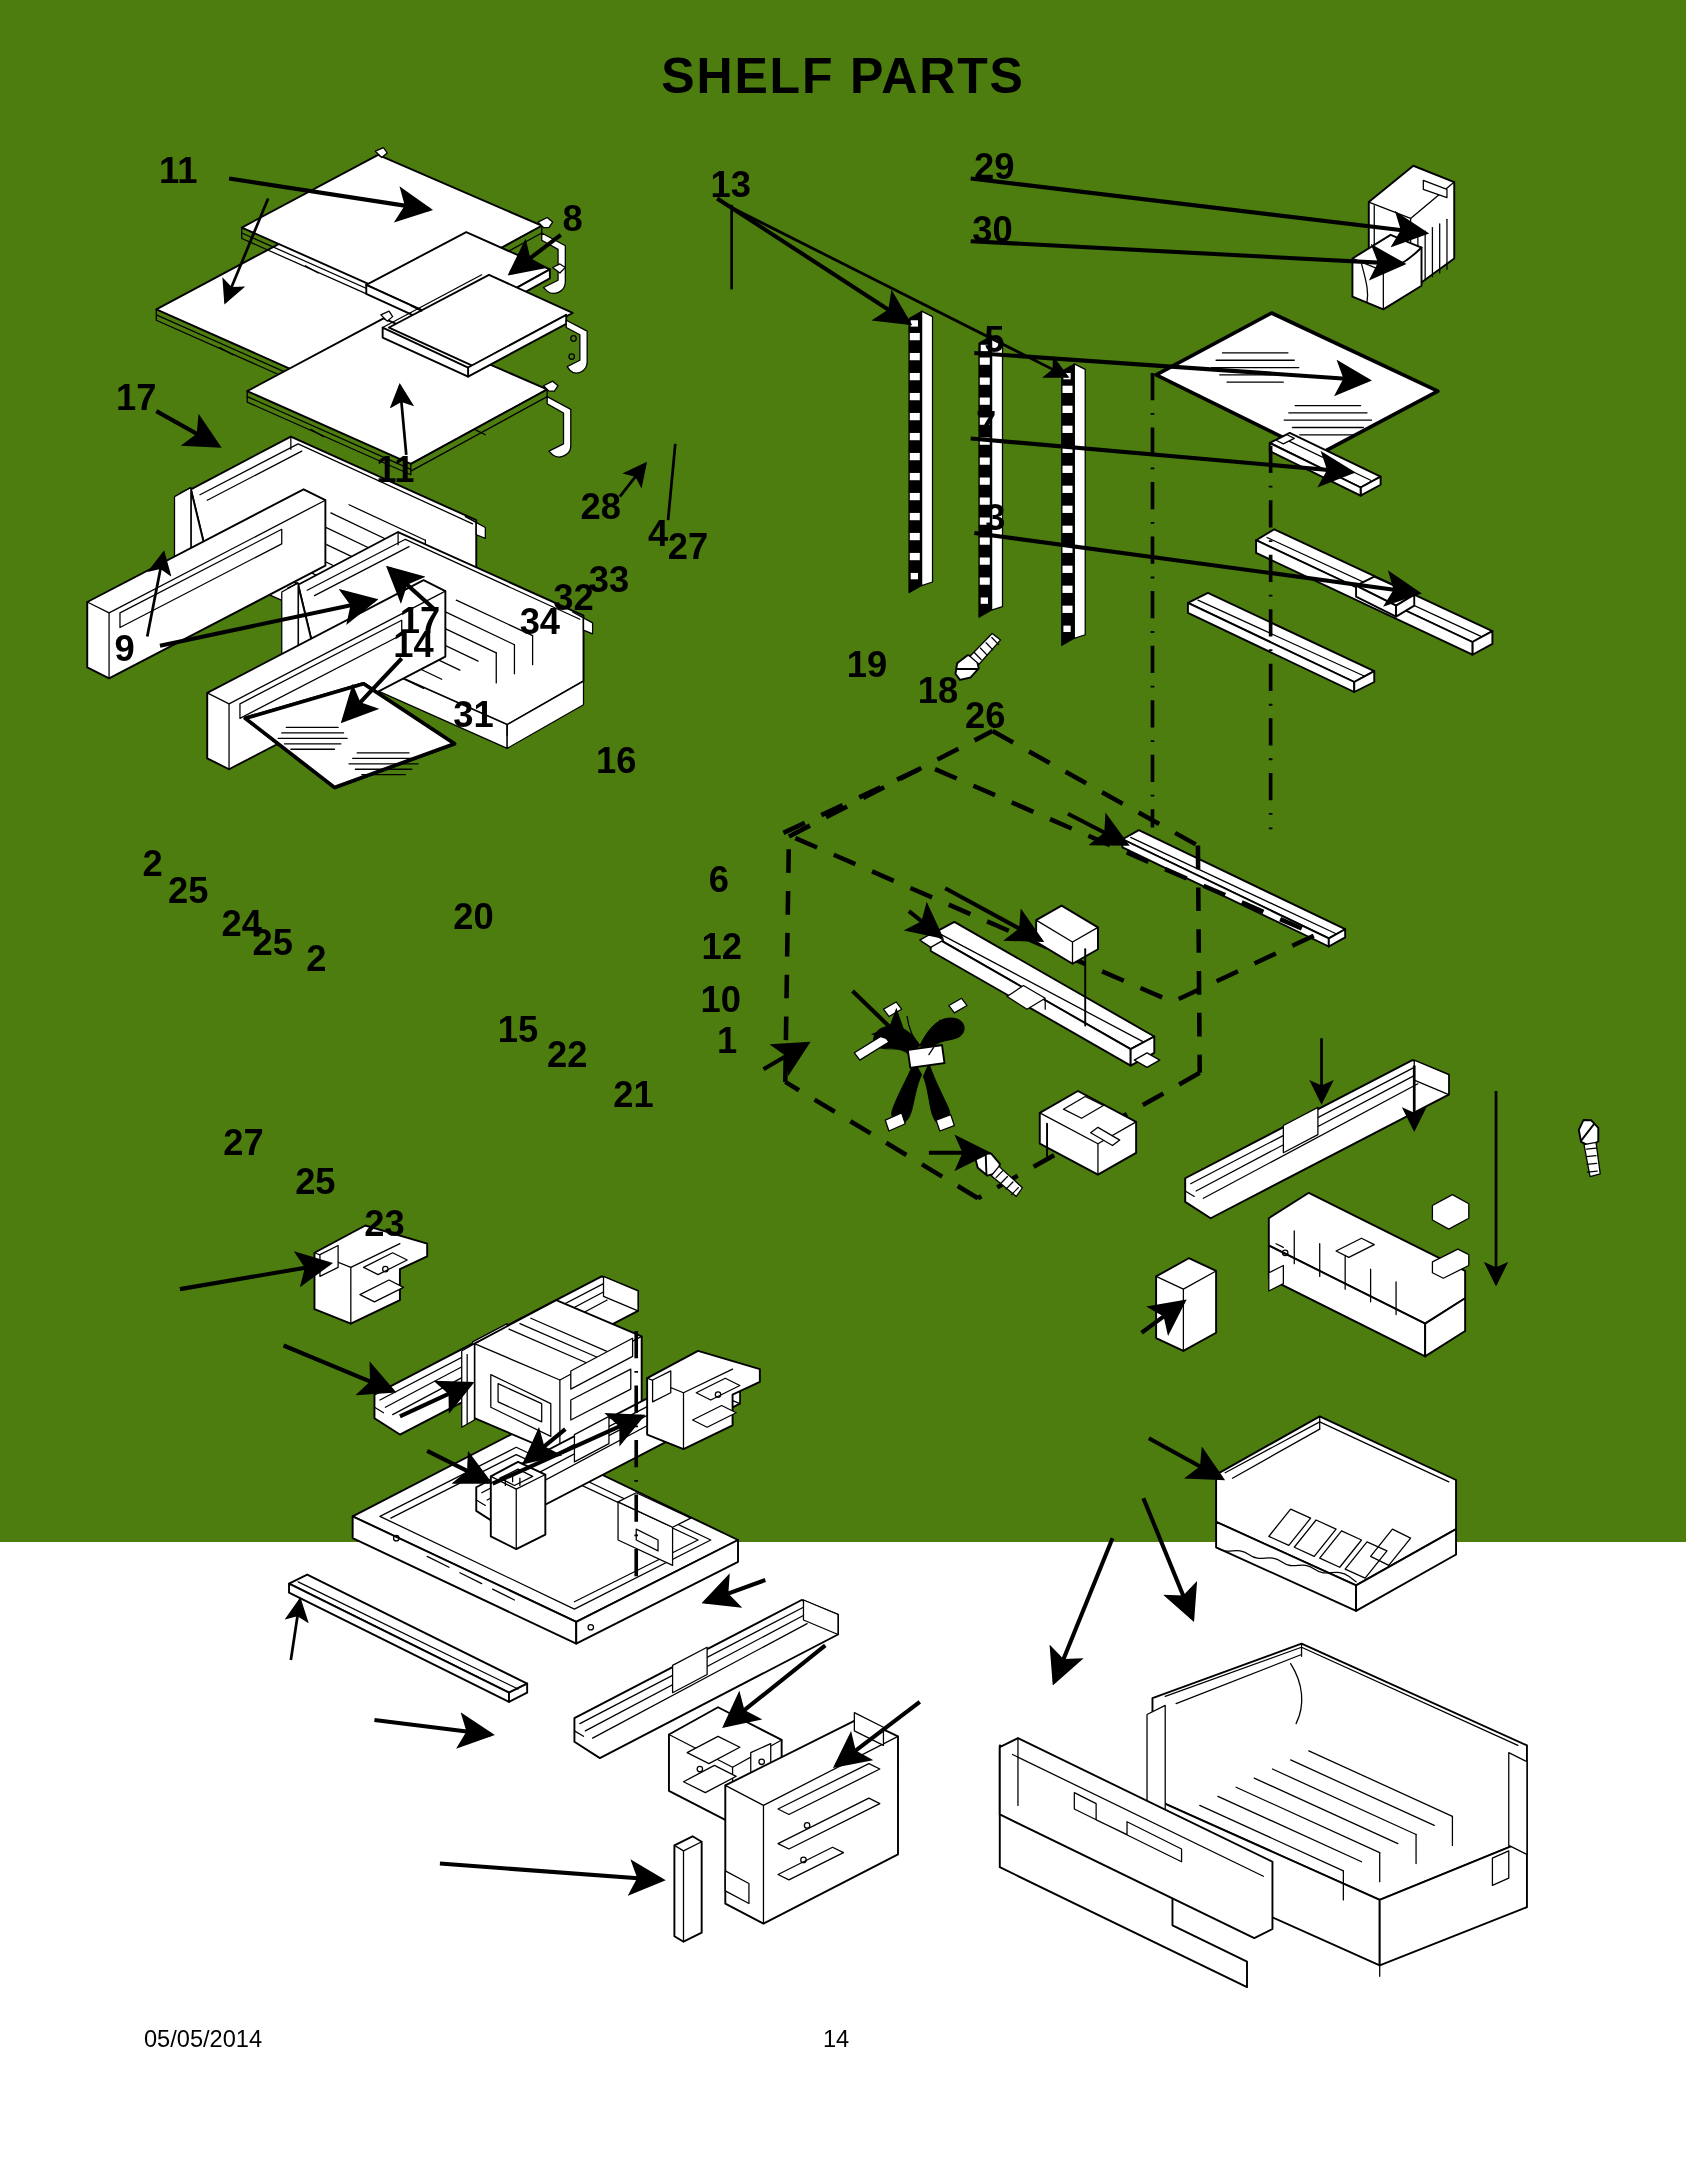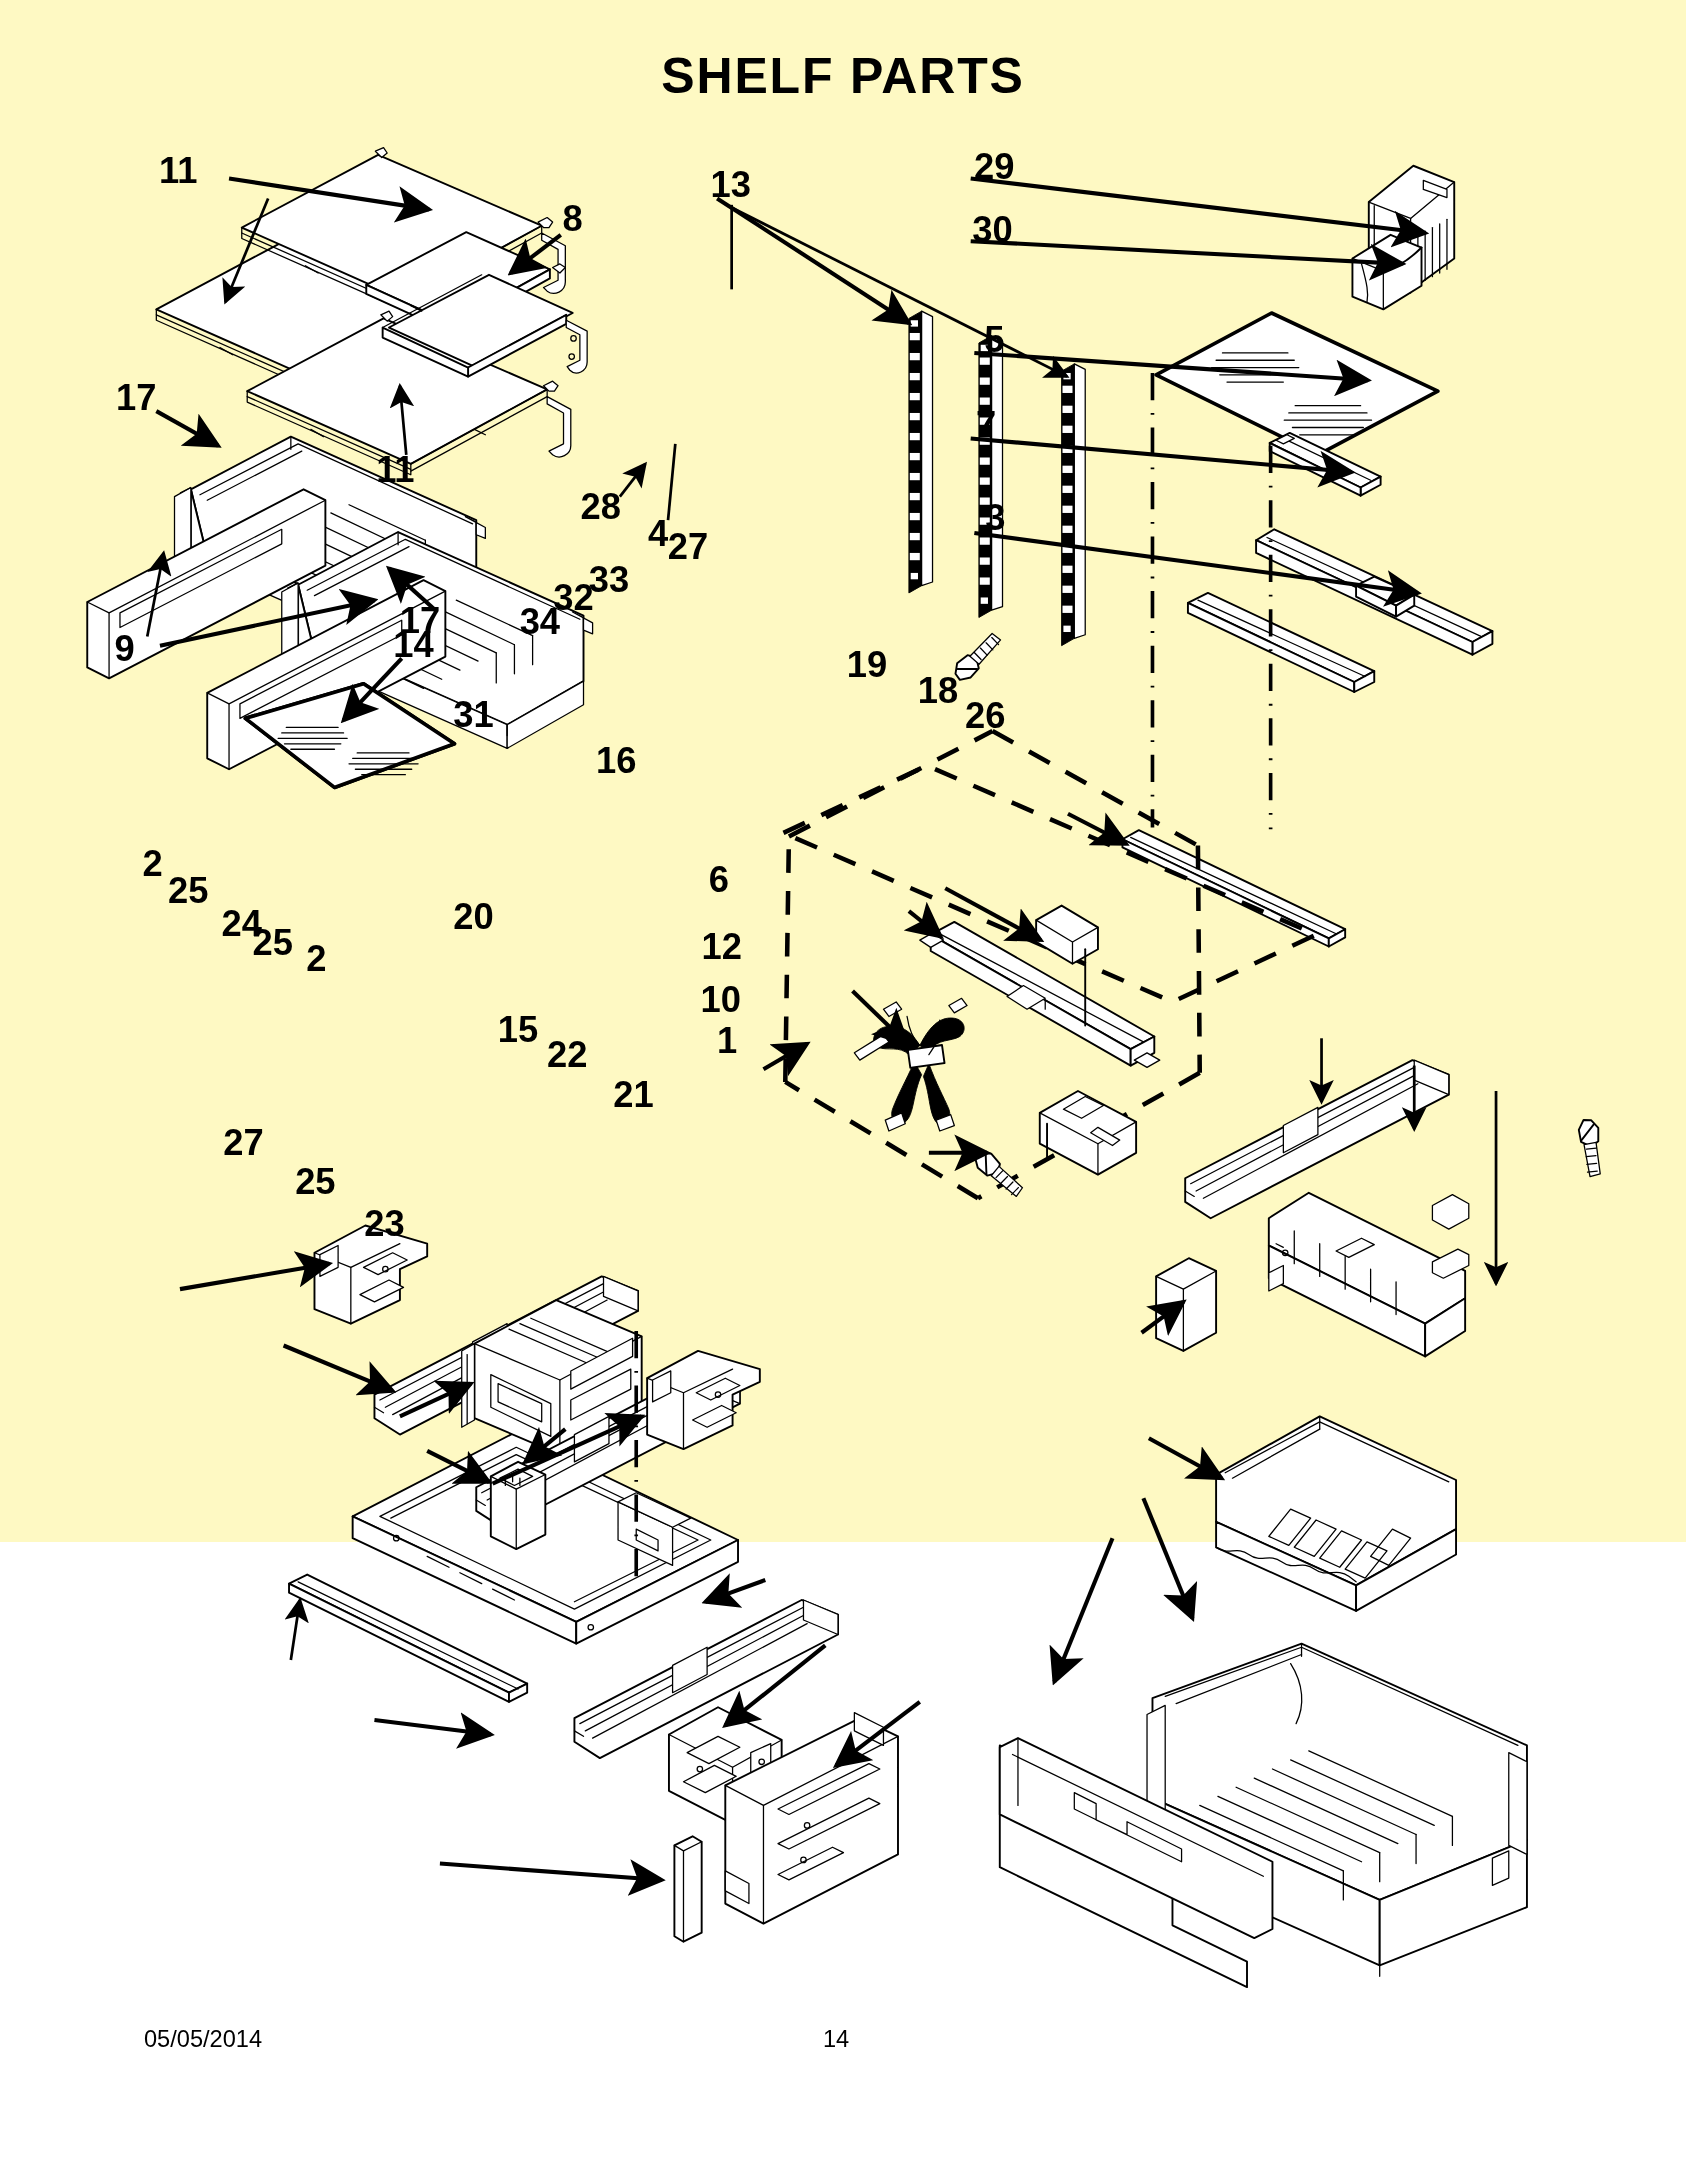--- a/index.html
+++ b/index.html
@@ -1,19 +1,19 @@
 <!DOCTYPE html>
 <html style="font-size:14.5px"><head>
 <meta charset="utf-8">
 <style>
   html,body{margin:0;padding:0;background:#fff;}
   body{width:1686px;height:2182px;position:relative;
        font-family:"Liberation Sans","DejaVu Sans",sans-serif;
        -webkit-font-smoothing:antialiased;}
-  #sheet{position:absolute;inset:0;width:1686px;height:1542px;background:#fef9c3;}
+  #sheet{position:absolute;inset:0;width:1686px;height:1542px;background:#4d7c0f;}
   #title{position:absolute;top:47px;left:0;width:1686px;text-align:center;
          font-size:50px;font-weight:700;letter-spacing:1.8px;color:#000;
          font-family:"Liberation Sans","DejaVu Sans",sans-serif;}
   .foot{position:absolute;bottom:0;font-size:23.6px;color:#000;white-space:nowrap;}
   #foot-date{left:144px;top:2026px;}
   #foot-page{left:823px;top:2026px;}
   #foot-part{left:1150px;top:2026px;}
   #art{position:absolute;top:0;left:0;}
   .lbl{font-size:40px;font-weight:700;fill:#000;
        font-family:"Liberation Sans","DejaVu Sans",sans-serif;}

